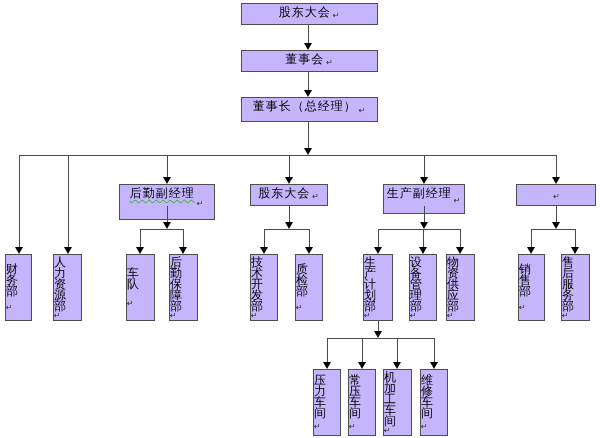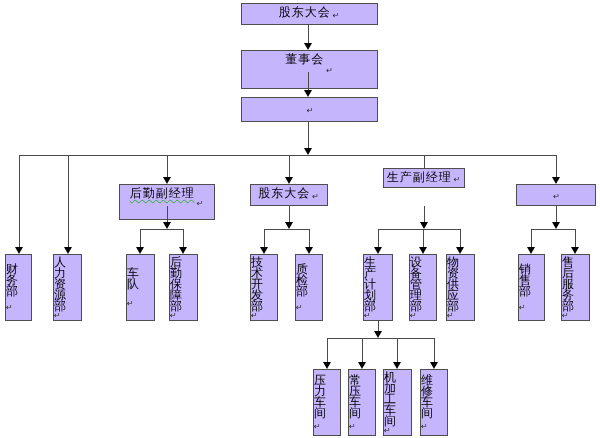--- a/index.html
+++ b/index.html
@@ -32,25 +32,26 @@
 </style>
 </head>
 <body>
 
 <div class="canvas">
 
   <div class="node h-node" style="left:241px;top:3px;width:137px;height:22px">
     <span>股东大会</span>
       <span class="pmark">↵</span>
   </div>
-  <div class="node h-node" style="left:241px;top:50px;width:137px;height:39px">
+  <div class="node h-node" style="left:241px;top:50px;width:137px;height:22px">
     <span>董事会</span>
       <span class="pmark">↵</span>
   </div>
   <div class="node h-node" style="left:241px;top:97px;width:137px;height:25px">
+    <span>董事长（总经理）</span>
       <span class="pmark">↵</span>
   </div>
 
   <div class="vline" style="left:308px;top:25px;height:18px"></div>
   <div class="arrow" style="left:304px;top:43px"></div>
   <div class="vline" style="left:308px;top:72px;height:18px"></div>
   <div class="arrow" style="left:304px;top:90px"></div>
   <div class="vline" style="left:308px;top:122px;height:26px"></div>
   <div class="arrow" style="left:304px;top:148px"></div>
 
@@ -70,21 +71,21 @@
   <div class="arrow" style="left:552px;top:177px"></div>
 
   <div class="node h-node" style="left:119px;top:184px;width:96px;height:36px">
     <span class="grammar">后勤副经理</span>
       <span class="pmark">↵</span>
   </div>
   <div class="node h-node" style="left:250px;top:184px;width:78px;height:22px">
     <span>股东大会</span>
       <span class="pmark">↵</span>
   </div>
-  <div class="node h-node" style="left:383px;top:168px;width:82px;height:20px">
+  <div class="node h-node" style="left:383px;top:184px;width:82px;height:30px">
     <span>生产副经理</span>
       <span class="pmark">↵</span>
   </div>
   <div class="node h-node" style="left:516px;top:184px;width:80px;height:22px">
       <span class="pmark">↵</span>
   </div>
 
   <div class="vline" style="left:167px;top:206px;height:16px"></div>
   <div class="arrow" style="left:163px;top:222px"></div>
   <div class="hline" style="left:140px;top:229px;width:43px"></div>

